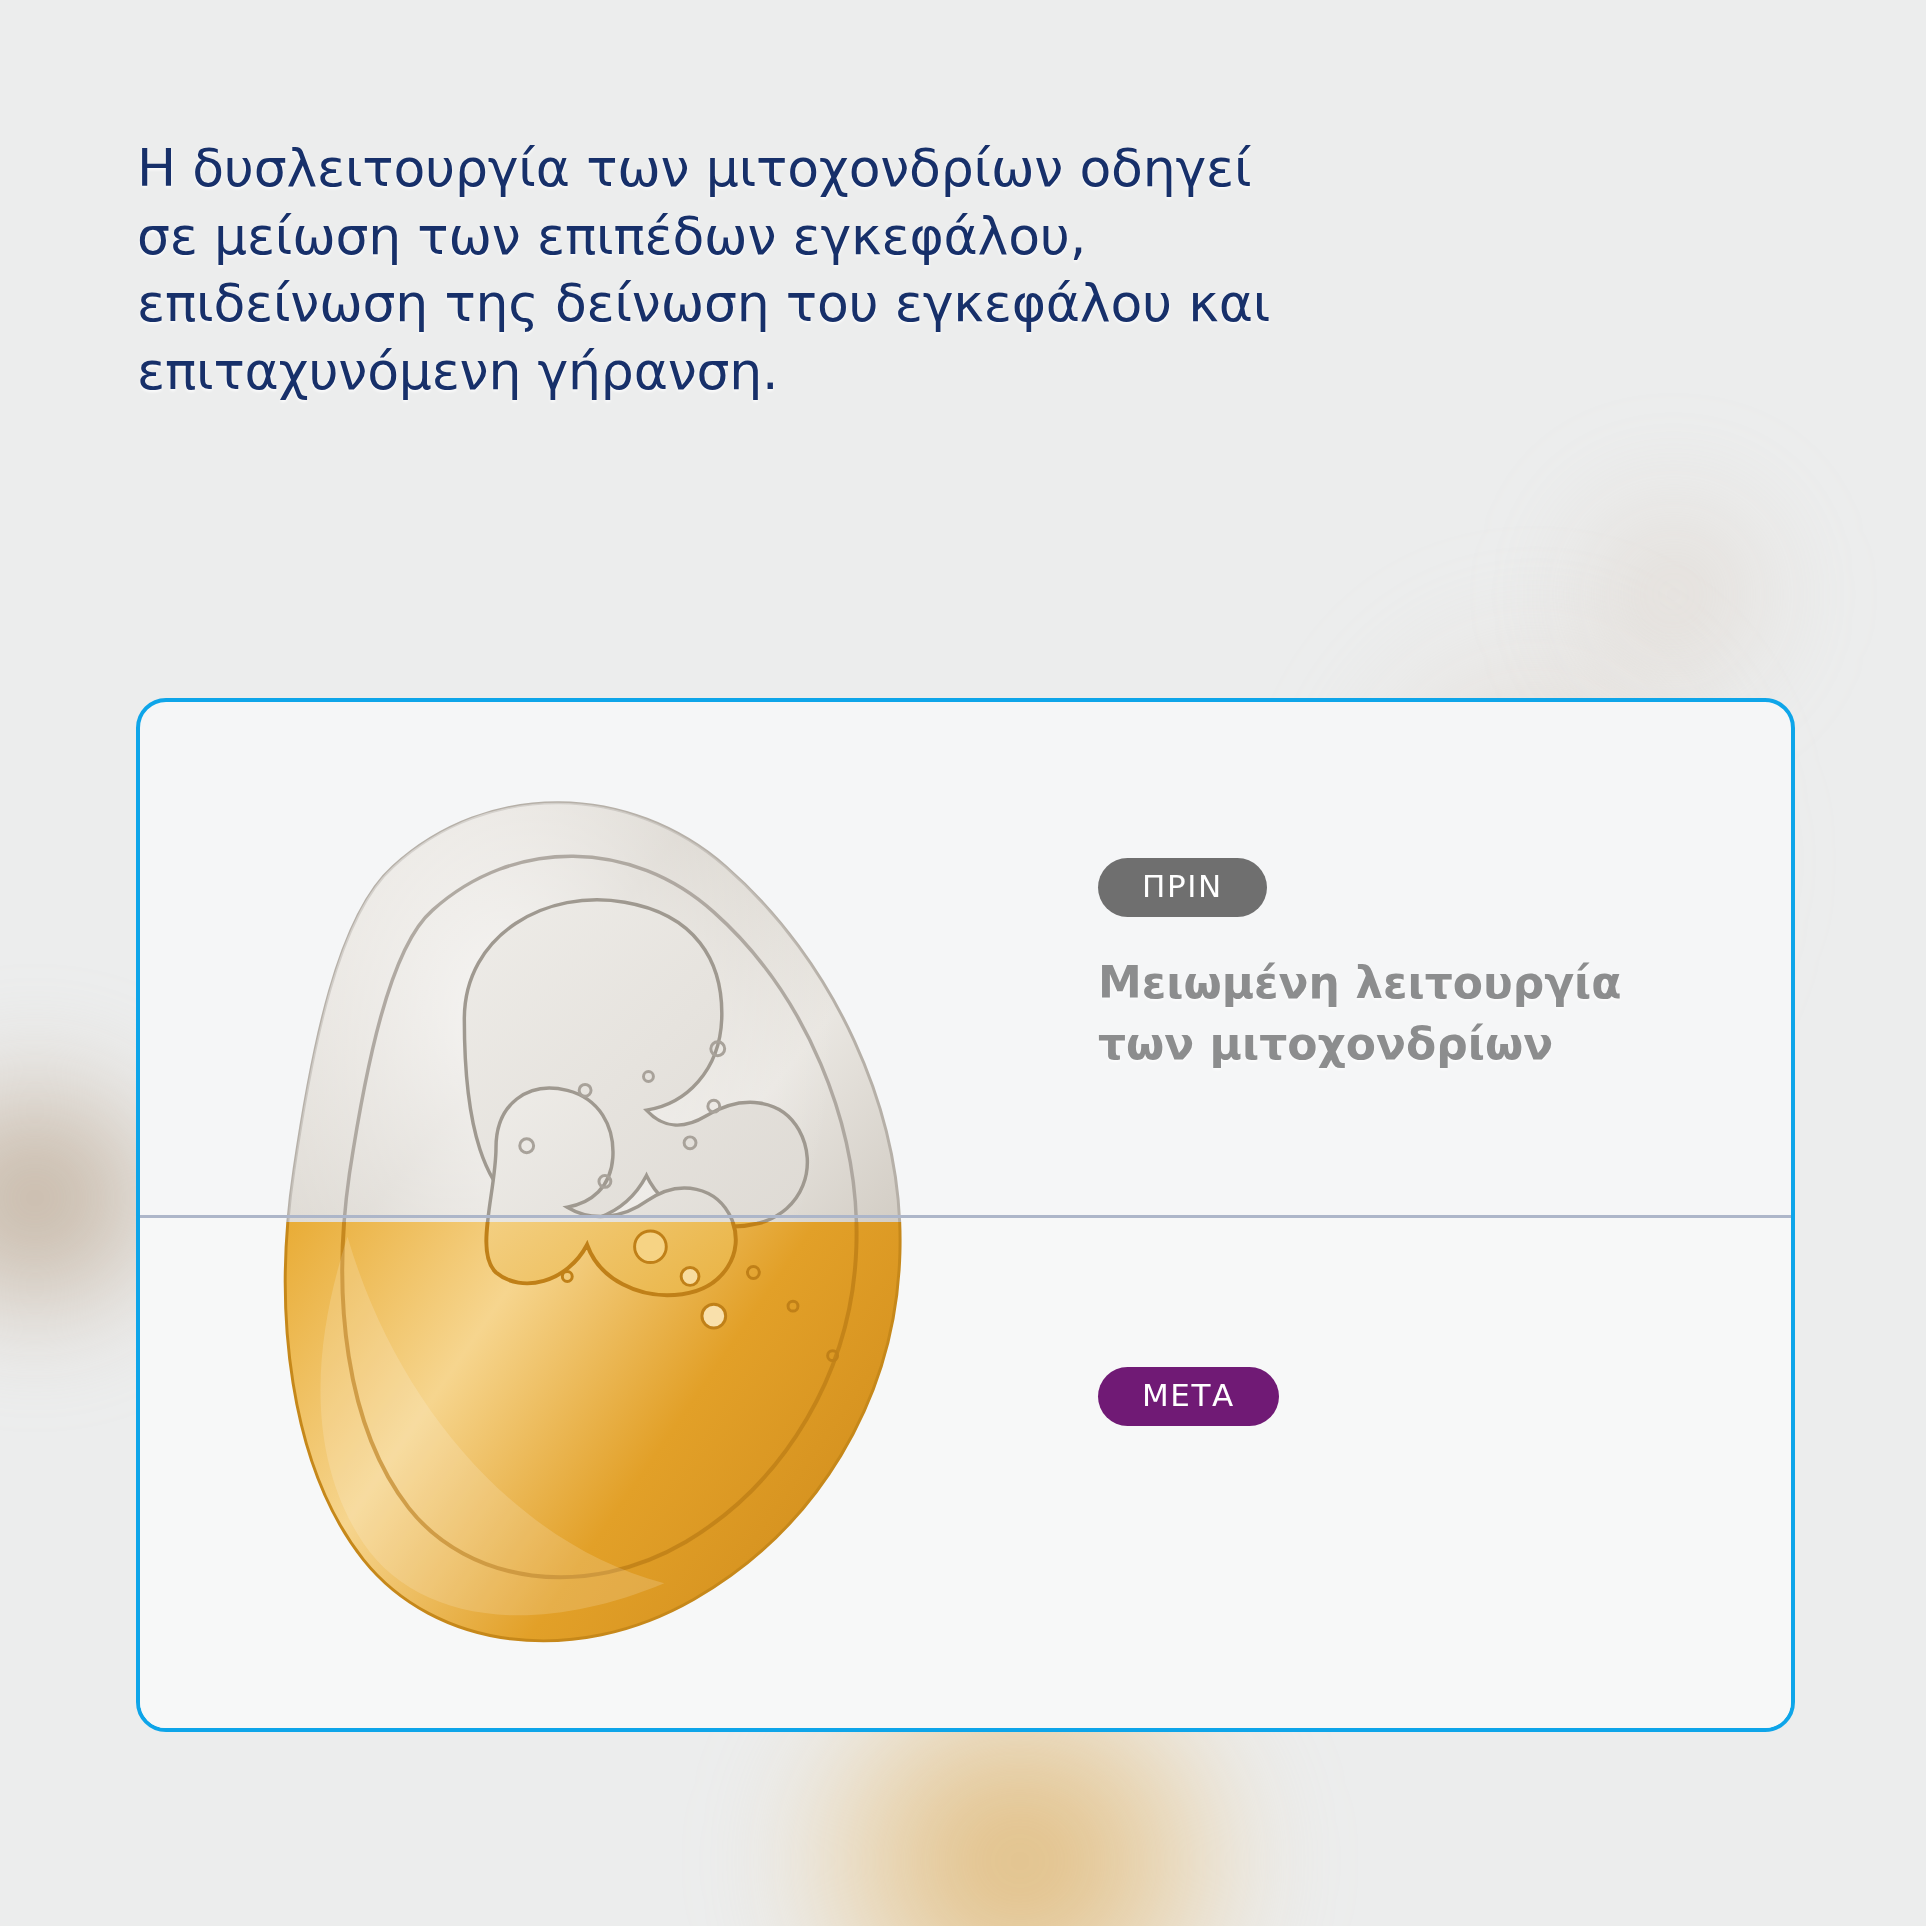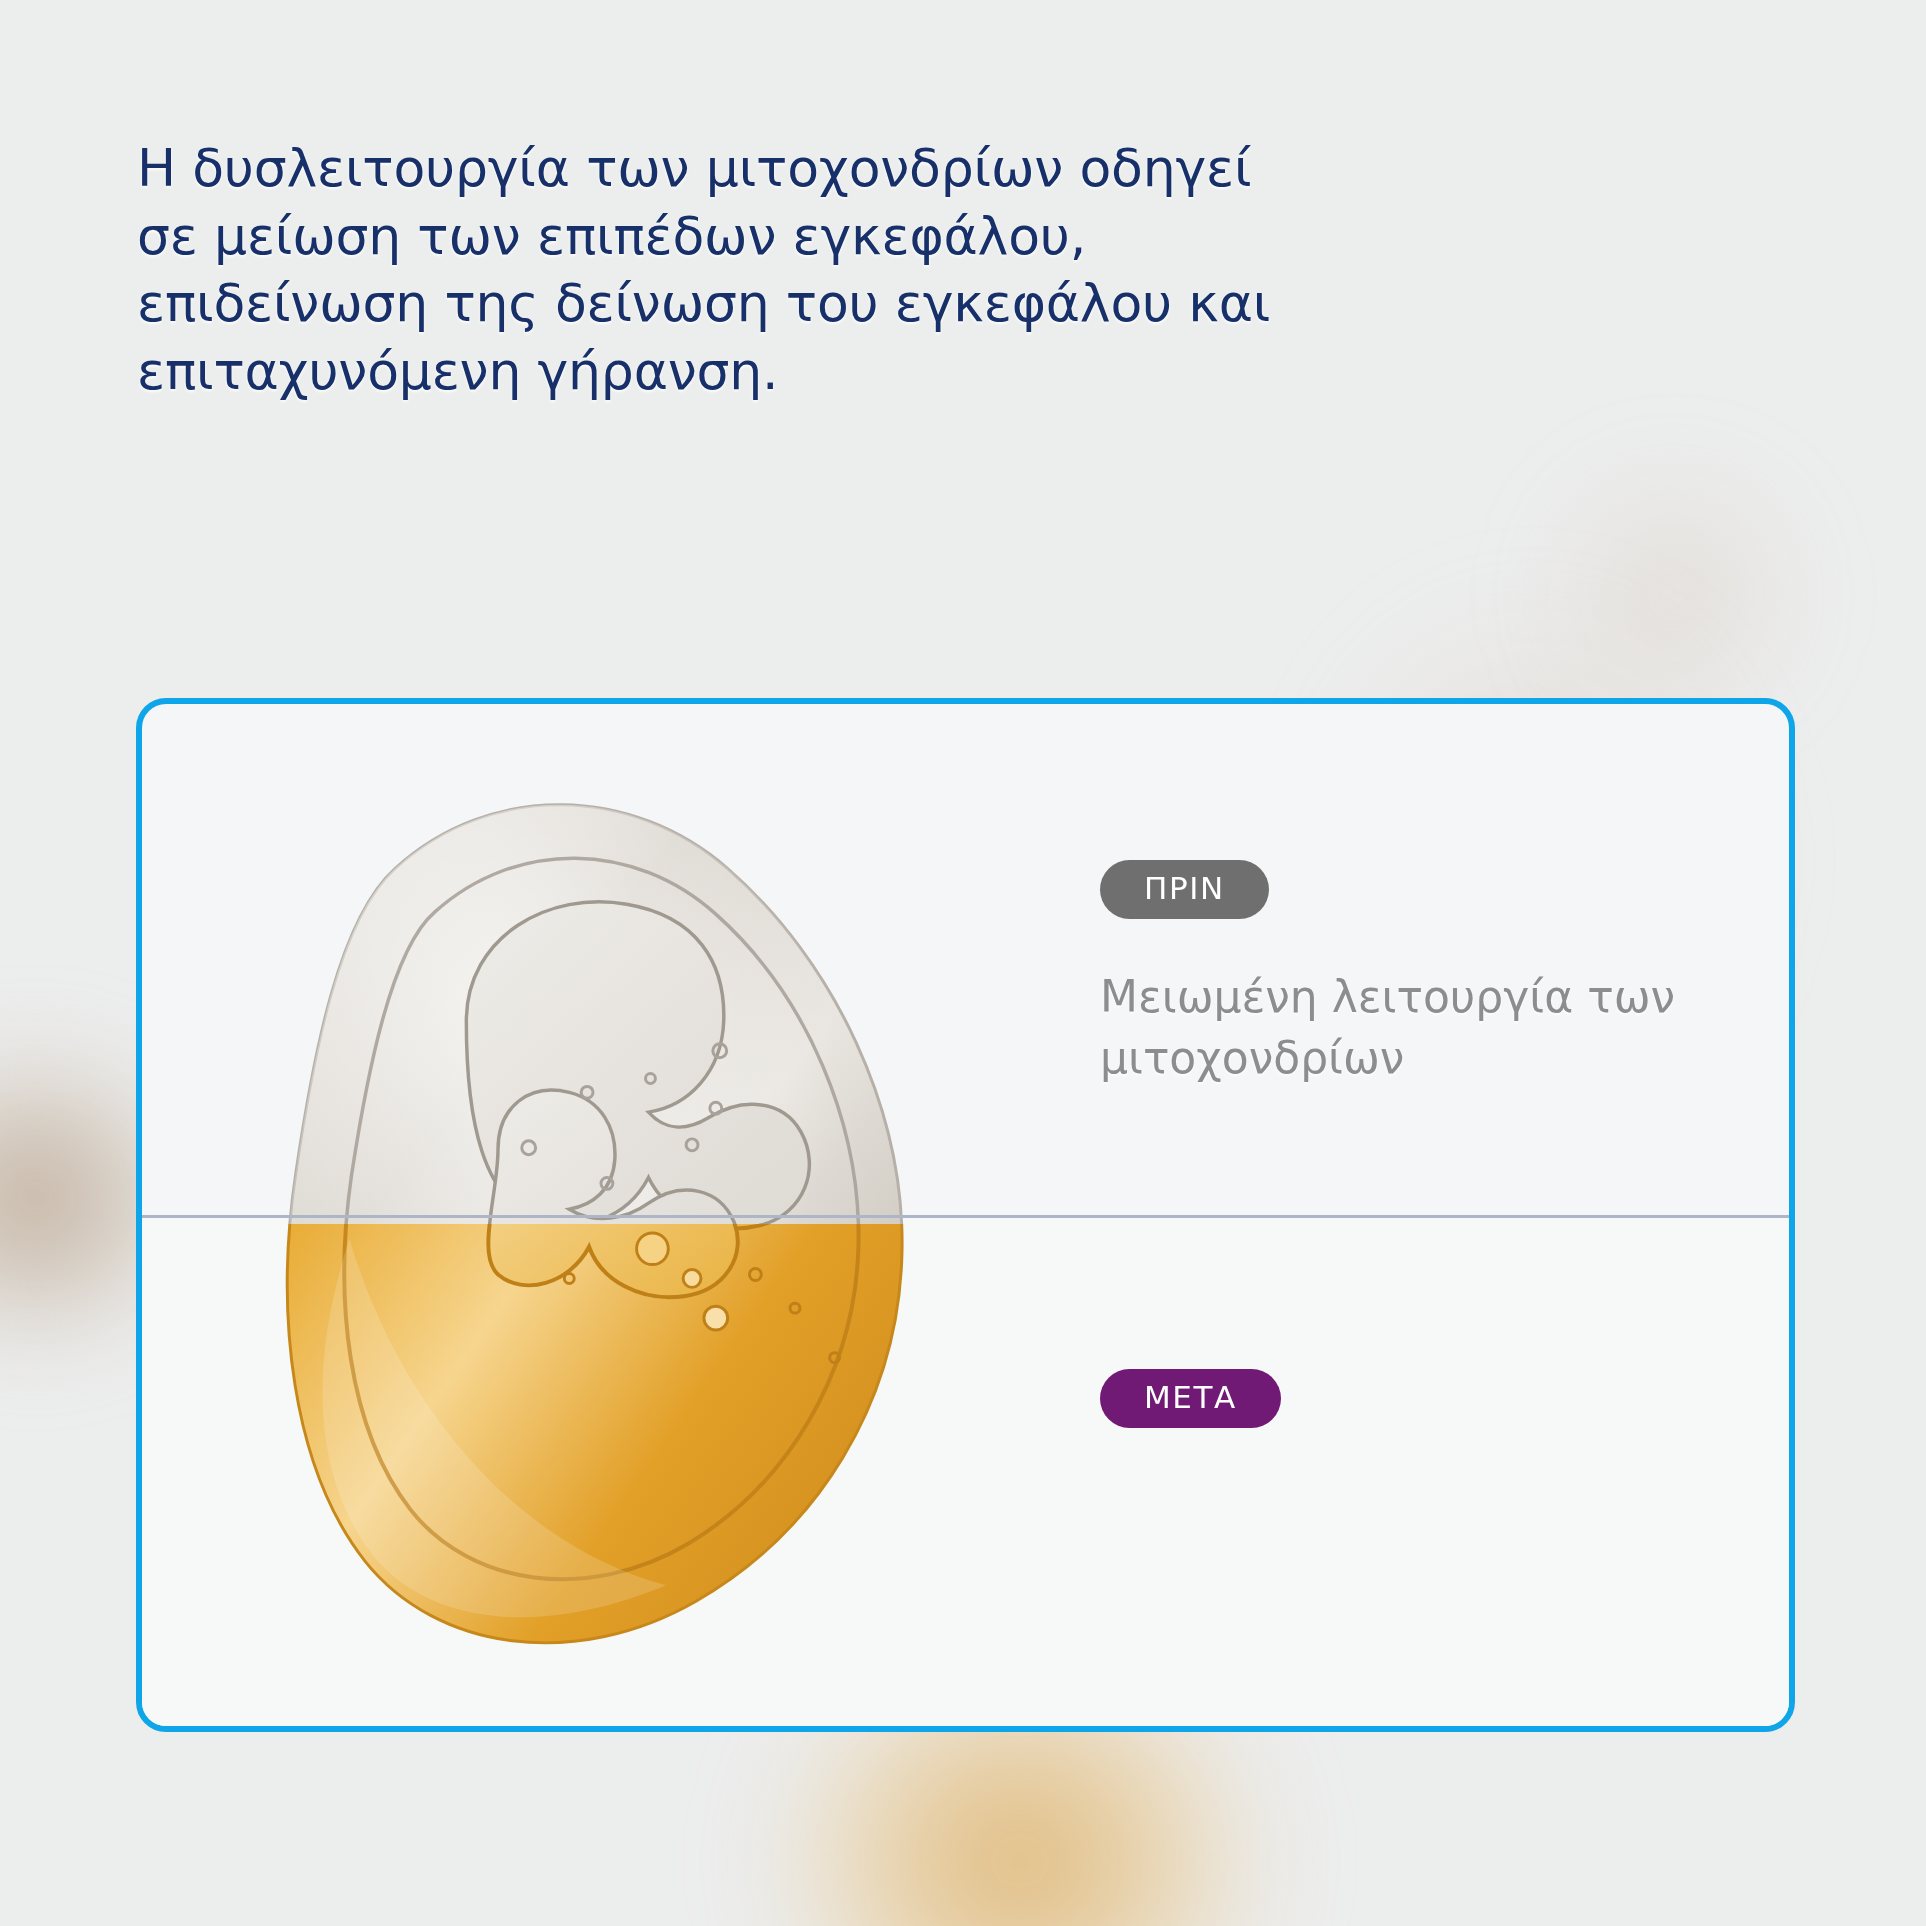--- a/index.html
+++ b/index.html
@@ -76,21 +76,21 @@
   .headline b { font-weight: 400; margin-top: 8px; }
 
   
   .compare-card {
     position: absolute;
     left: 136px;
     top: 698px;
     width: 1659px;
     height: 1034px;
     background: #f5f6f7;
-    border: 6px solid #0ea5e9;
+    border: 4px solid #0ea5e9;
     border-radius: 30px;
     overflow: hidden;
   }
 
   .card-half {
     position: absolute;
     left: 0;
     width: 100%;
     height: 50%;
   }
@@ -134,24 +134,24 @@
     padding: 13px 44px 15px;
     font-size: 31px;
     letter-spacing: 1.6px;
     color: #ffffff;
     line-height: 1;
   }
   .badge-before { background: #6f6f6f; }
   .badge-after  { background: #701a75; }
 
   .desc {
-    margin-top: 48px;
+    margin-top: 36px;
     font-size: 44px;
     line-height: 1.38;
-    font-weight: 400;
+    font-weight: 700;
     text-shadow: 0 2px 3px rgba(255,255,255,0.75);
   }
   .desc-before { color: #8c8d8e; }
   .desc-after  { color: #17306a; }
 </style>
 </head>
 <body>
 
 <div class="bg-layer">
   <div class="blob blob-left"></div>

